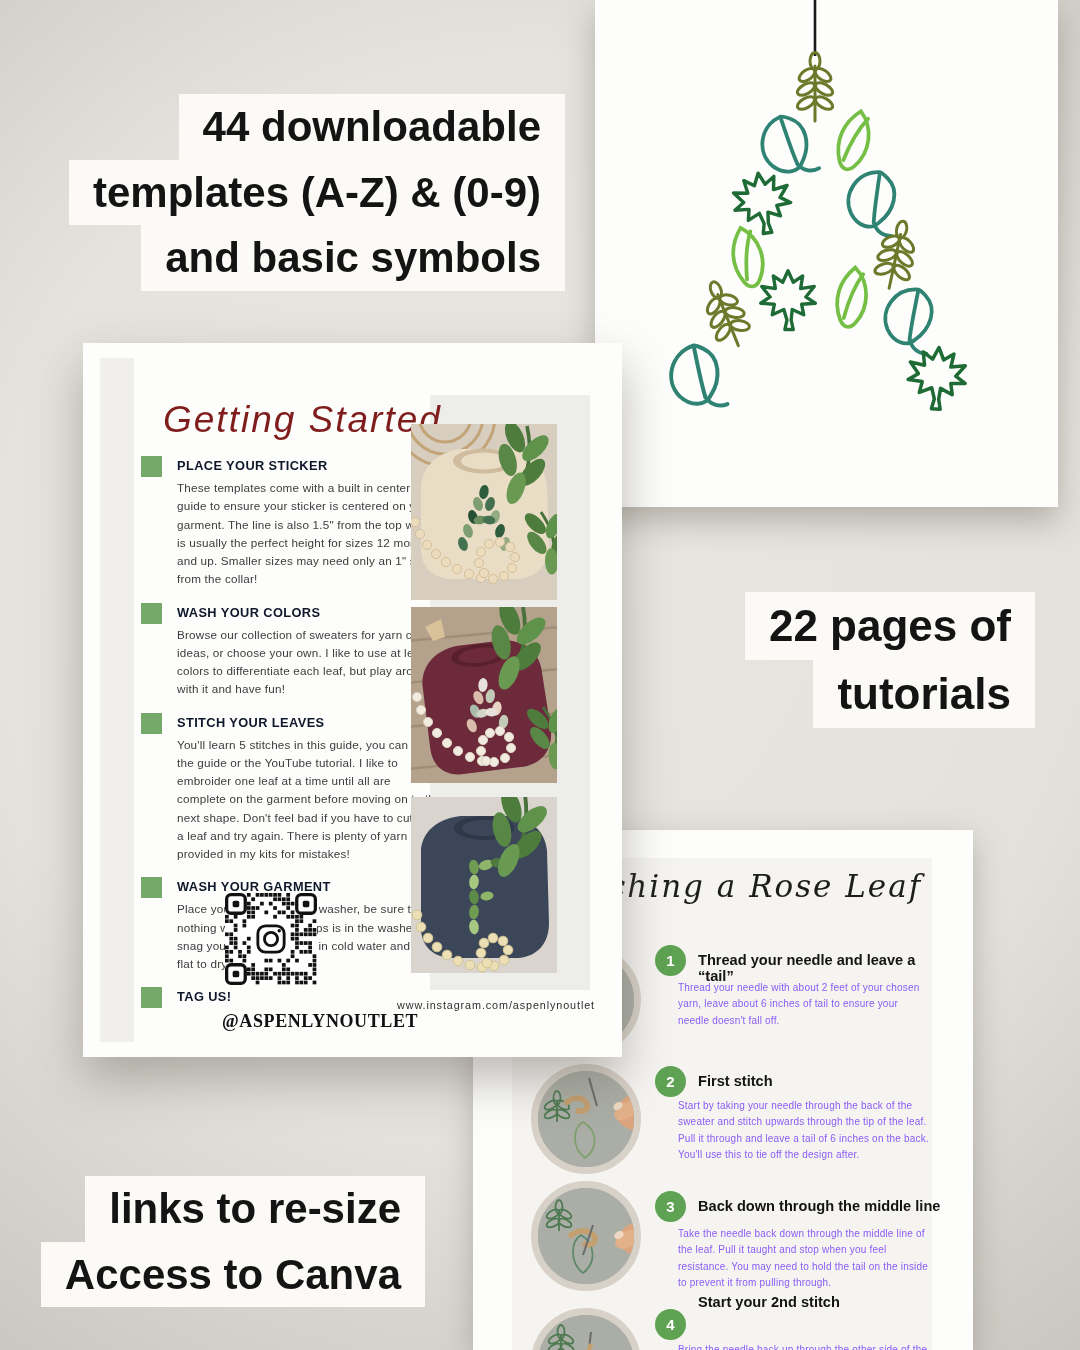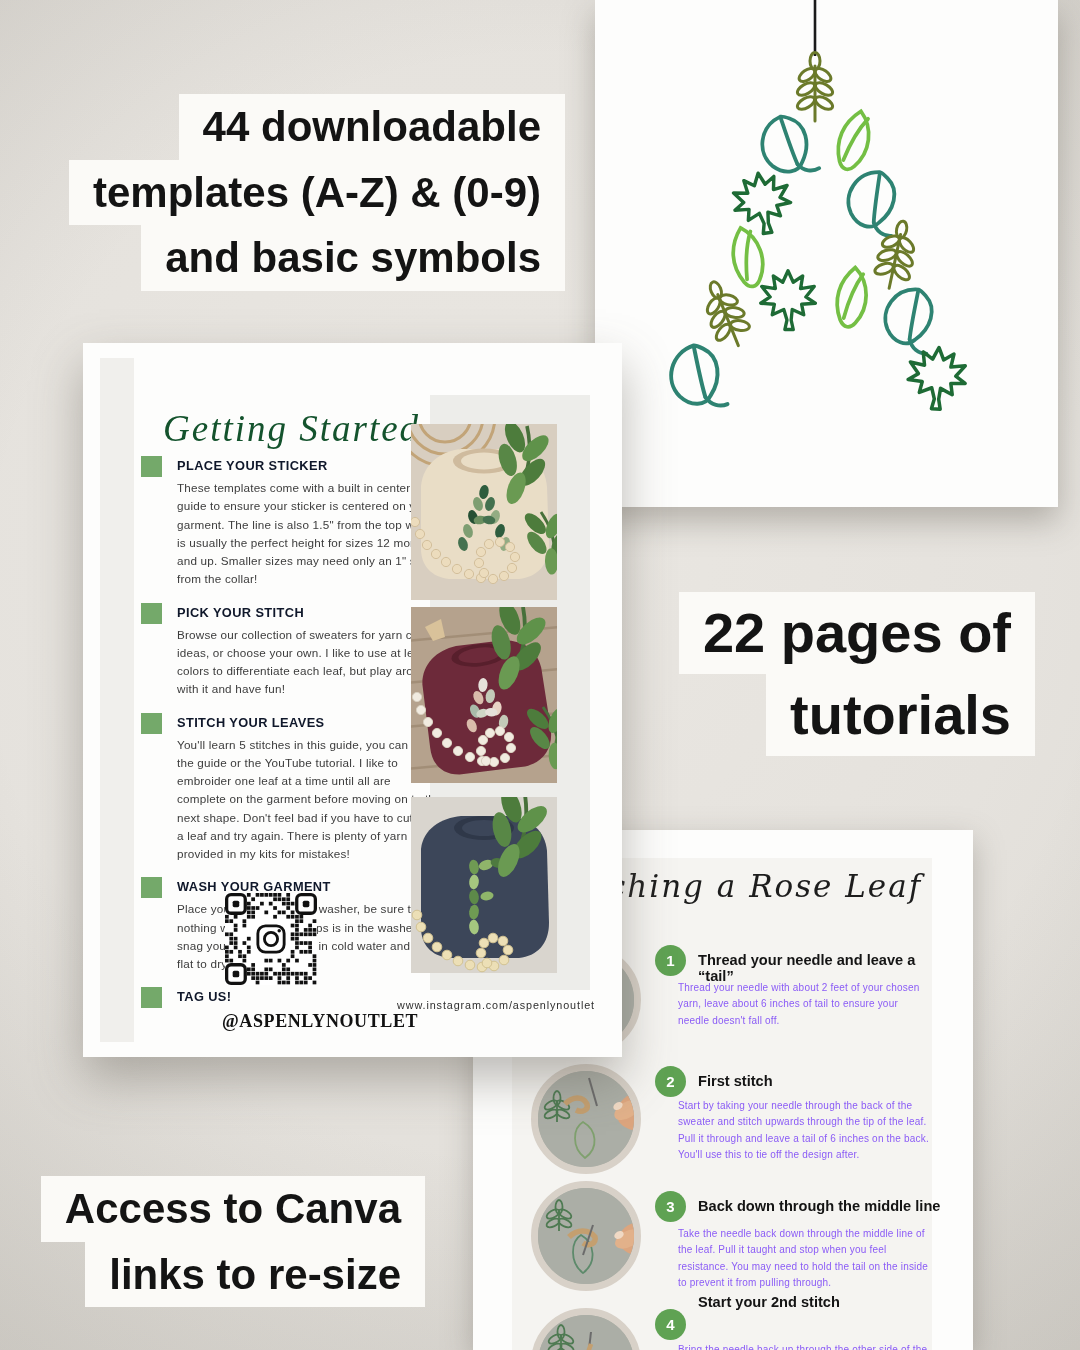--- a/index.html
+++ b/index.html
@@ -7,22 +7,22 @@
   .canvas{position:relative;width:1080px;height:1350px;overflow:hidden;
     background:radial-gradient(circle at 45% 40%, #eae7e2 0%, #e5e2dd 55%, #dcd9d3 100%);}
   .canvas::after{content:"";position:absolute;inset:0;pointer-events:none;
     background:radial-gradient(circle at 50% 45%, rgba(0,0,0,0) 60%, rgba(90,85,75,.14) 100%);}
   .page{position:absolute;background:#fdfdfc;}
   
   .page-a{left:595px;top:0;width:463px;height:507px;box-shadow:0 14px 30px rgba(95,90,80,.38);z-index:2;}
   
   .page-gs{left:83px;top:343px;width:539px;height:714px;box-shadow:0 22px 46px rgba(95,90,80,.42);z-index:4;}
   .gs-strip{position:absolute;left:17px;top:15px;width:34px;height:684px;background:#f0efec;}
-  .gs-title{position:absolute;left:80px;top:64px;width:300px;font-family:Liberation Serif, serif;
-    font-style:italic;font-size:37px;letter-spacing:2px;color:#14532d;}
+  .gs-title{position:absolute;left:80px;top:56px;width:300px;font-family:Liberation Sans, sans-serif;
+    font-style:italic;font-size:37px;letter-spacing:2px;color:#7f1d1d;}
   .gs-sections{position:absolute;left:58px;top:112px;width:302px;}
   .gs-sec{position:relative;padding-left:36px;margin-bottom:13px;}
   .gs-bullet{position:absolute;left:0;top:1px;width:21px;height:21px;background:#74a96a;}
   .gs-head{font-size:12.8px;font-weight:bold;letter-spacing:.4px;color:#0f172a;padding-top:3px;}
   .gs-body{margin-top:6px;font-size:11.7px;line-height:1.56;letter-spacing:.2px;color:#3c3c3c;}
   .gs-band{position:absolute;left:347px;top:52px;width:160px;height:595px;background:#ededea;}
   .gs-photo{position:absolute;left:328px;width:146px;height:176px;overflow:hidden;}
   .gs-photo svg{display:block;}
   .gs-qr{position:absolute;left:139px;top:550px;width:98px;text-align:center;}
   .gs-handle{margin-top:22px;font-size:18px;font-weight:bold;letter-spacing:.6px;color:#111;
@@ -40,21 +40,21 @@
   .st-num{position:absolute;left:182px;width:31px;height:31px;border-radius:50%;background:#5fa253;
     color:#fff;font-size:15px;font-weight:bold;display:flex;align-items:center;justify-content:center;}
   .st-head{position:absolute;left:225px;width:250px;font-size:14.6px;font-weight:bold;color:#141414;}
   .st-body{position:absolute;left:205px;width:252px;font-size:10px;line-height:1.63;
     letter-spacing:.2px;color:#8b5cf6;}
   
   .overlay{position:absolute;display:flex;flex-direction:column;align-items:flex-end;z-index:8;}
   .overlay span{display:inline-block;background:#fbfaf7;color:#141414;font-weight:bold;
     padding:8px 24px;line-height:1.18;white-space:nowrap;}
   .ov-templates{left:60px;top:94px;width:505px;font-size:42px;}
-  .ov-tutorials{left:645px;top:592px;width:390px;font-size:56px;}
+  .ov-tutorials{left:645px;top:592px;width:390px;font-size:44px;}
   .ov-canva{left:45px;top:1176px;width:380px;font-size:42px;}
 </style>
 </head>
 <body>
 
 <div class="canvas">
 
   
   <svg width="0" height="0">
     <defs>
@@ -191,21 +191,21 @@
     <div class="gs-title">Getting Started</div>
 
     <div class="gs-sections">
       <div class="gs-sec">
         <div class="gs-bullet"></div>
         <div class="gs-head">PLACE YOUR STICKER</div>
         <div class="gs-body">These templates come with a built in center guide to ensure your sticker is centered on your garment. The line is also 1.5" from the top which is usually the perfect height for sizes 12 months and up. Smaller sizes may need only an 1" space from the collar!</div>
       </div>
       <div class="gs-sec">
         <div class="gs-bullet"></div>
-        <div class="gs-head">PICK YOUR STITCH</div>
+        <div class="gs-head">WASH YOUR COLORS</div>
         <div class="gs-body">Browse our collection of sweaters for yarn color ideas, or choose your own. I like to use at least 4 colors to differentiate each leaf, but play around with it and have fun!</div>
       </div>
       <div class="gs-sec">
         <div class="gs-bullet"></div>
         <div class="gs-head">STITCH YOUR LEAVES</div>
         <div class="gs-body">You'll learn 5 stitches in this guide, you can follow the guide or the YouTube tutorial. I like to embroider one leaf at a time until all are complete on the garment before moving on to the next shape. Don't feel bad if you have to cut out a leaf and try again. There is plenty of yarn provided in my kits for mistakes!</div>
       </div>
       <div class="gs-sec">
         <div class="gs-bullet"></div>
         <div class="gs-head">WASH YOUR GARMENT</div>
@@ -531,17 +531,17 @@
   <div class="overlay ov-templates">
     <span>44 downloadable</span>
     <span>templates (A-Z) &amp; (0-9)</span>
     <span>and basic symbols</span>
   </div>
   <div class="overlay ov-tutorials">
     <span>22 pages of</span>
     <span>tutorials</span>
   </div>
   <div class="overlay ov-canva">
+    <span>links to re-size</span>
     <span>Access to Canva</span>
-    <span>links to re-size</span>
   </div>
 
 </div>
 
 </body></html>

